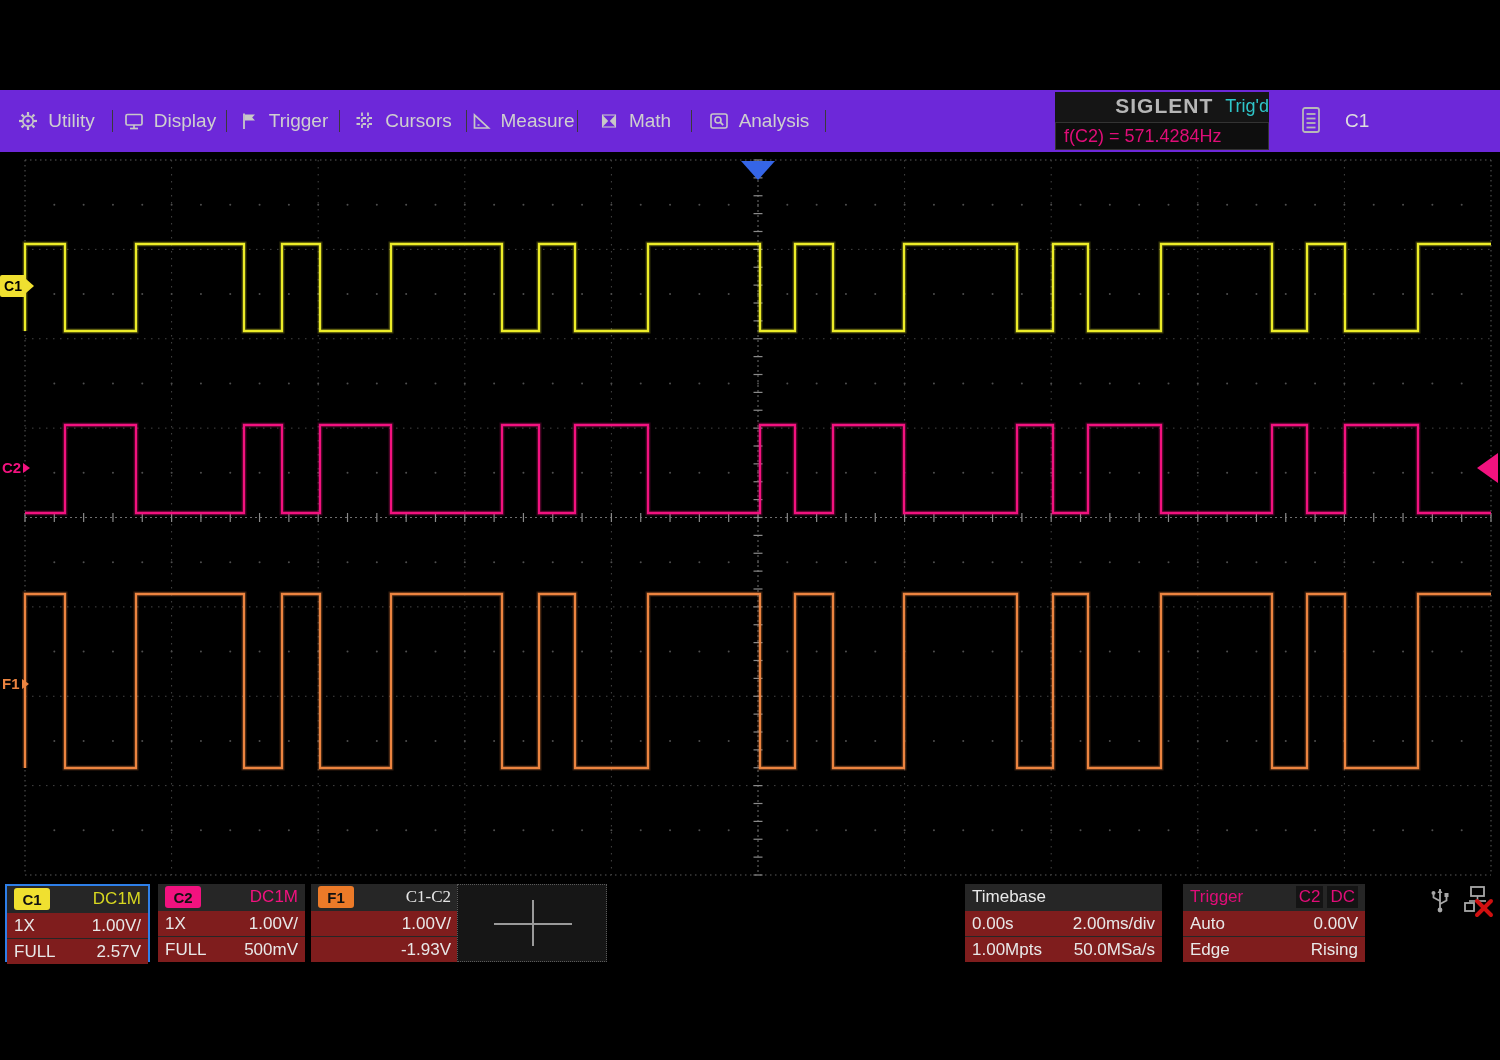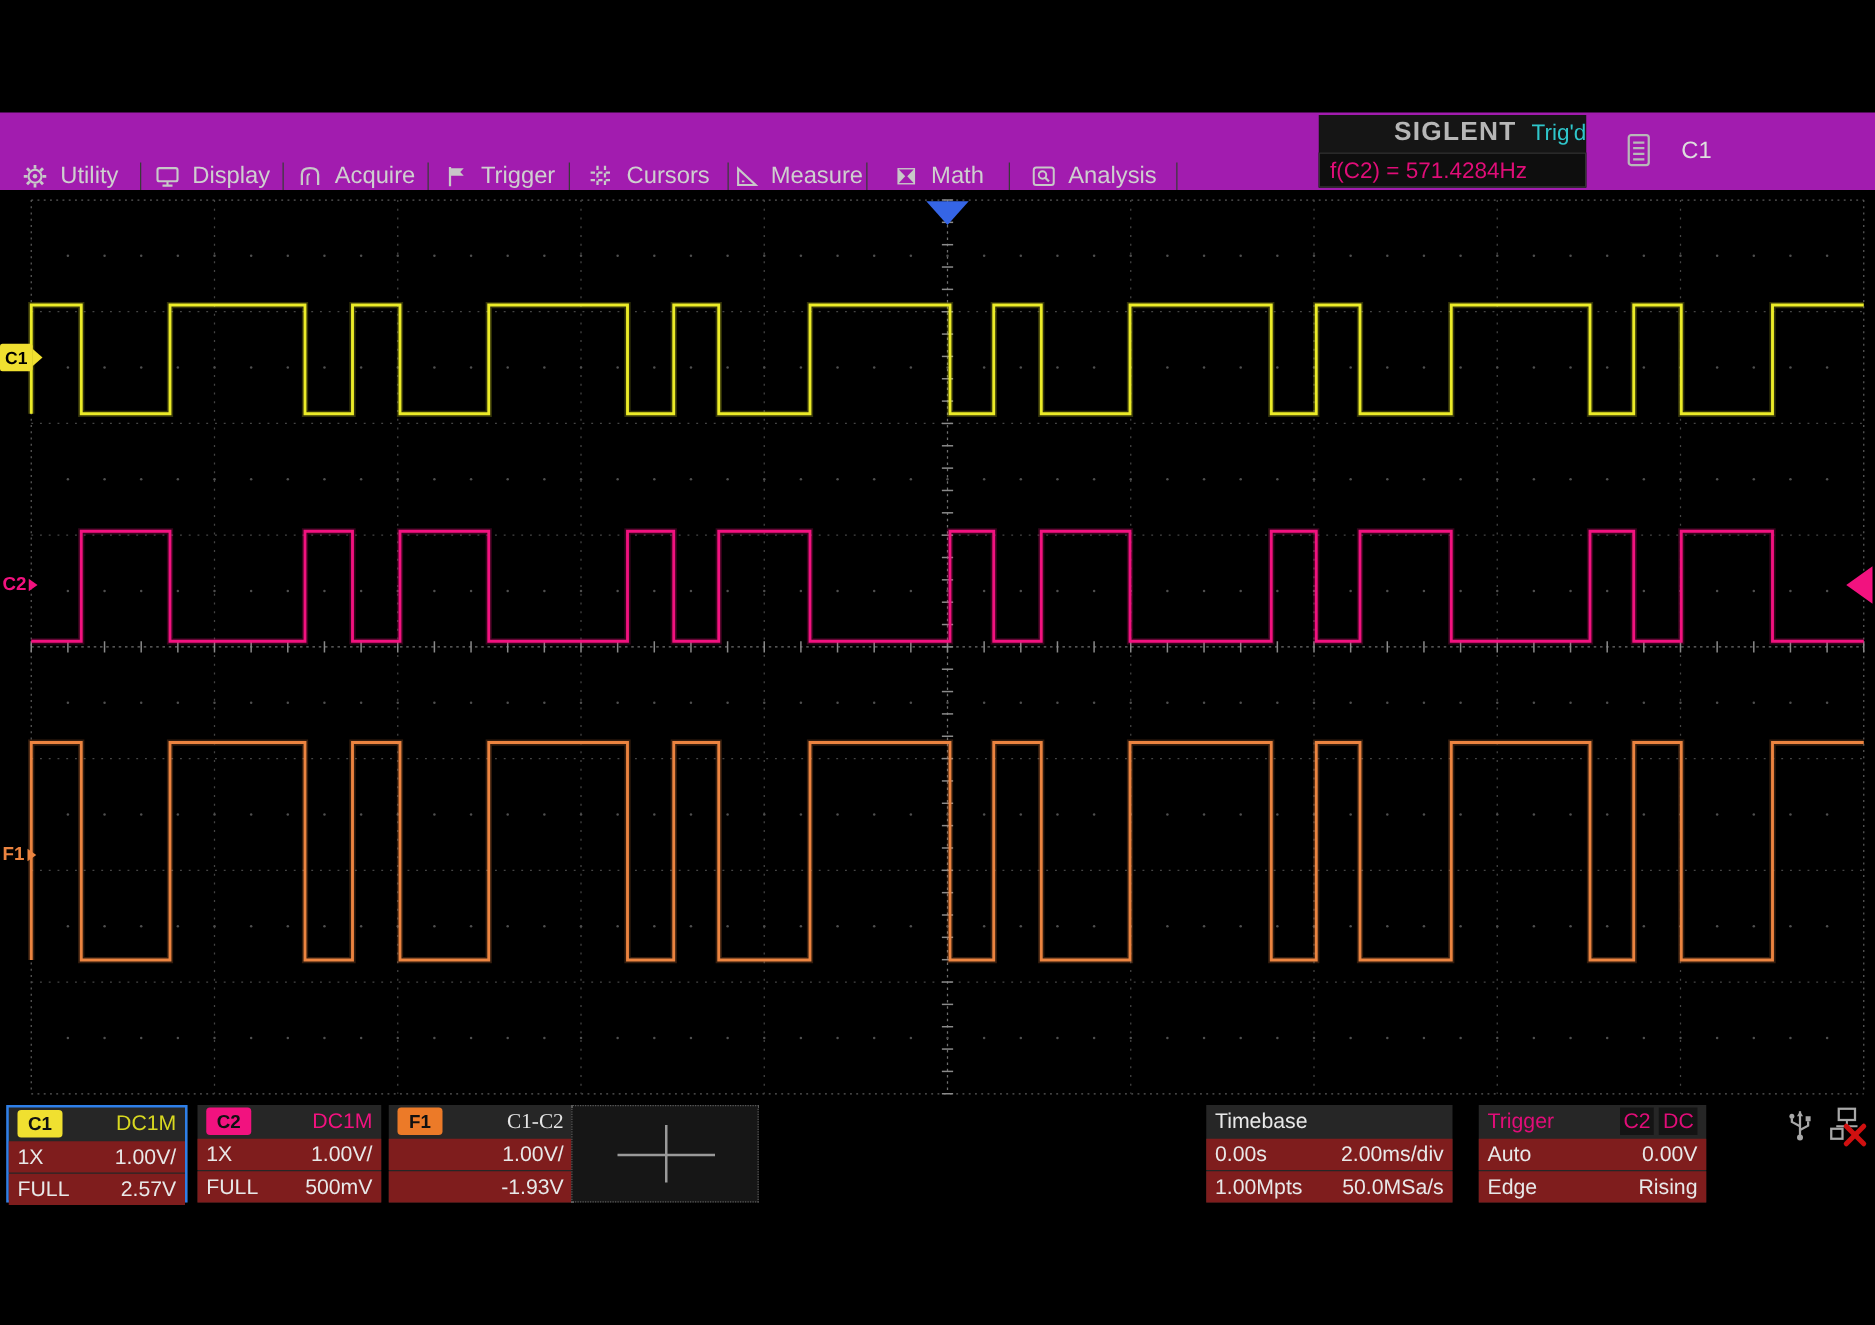--- a/index.html
+++ b/index.html
@@ -1,20 +1,20 @@
 <!DOCTYPE html>
 <html><head>
 <meta charset="utf-8">
 <style>
   html,body{margin:0;padding:0;background:#000;}
   #screen{position:relative;width:1500px;height:1060px;background:#000;overflow:hidden;
           font-family:"Liberation Sans","DejaVu Sans",sans-serif;-webkit-font-smoothing:antialiased;}
 
   
-  #topbar{position:absolute;left:0;top:90px;width:1500px;height:62px;background:#a21caf;display:flex;align-items:flex-end;}
+  #topbar{position:absolute;left:0;top:90px;width:1500px;height:62px;background:#6d28d9;display:flex;align-items:center;}
   .menu-item{display:flex;align-items:center;justify-content:center;gap:9px;color:#cfcfcf;
              font-size:19px;border-right:1px solid #3a3a3a;box-sizing:border-box;cursor:default;}
   .menu-item svg{flex:0 0 auto;}
   .mi-0{width:113px}.mi-1{width:114px}.mi-2{width:116px}.mi-3{width:113px}
   .mi-4{width:127px}.mi-5{width:111px}.mi-6{width:114px}.mi-7{width:134px}
 
   #brand-block{position:absolute;left:1055px;top:92px;width:214px;height:58px;background:#151515;}
   #brand-row{display:flex;align-items:center;height:28px;padding-left:4px;justify-content:flex-end;}
   #brand{color:#b6b6b6;font-weight:bold;font-size:21px;letter-spacing:1px;}
   #trig-status{color:#2fc6ca;font-size:18px;margin-left:12px;}
@@ -614,27 +614,20 @@
       <span>Utility</span>
     </div>
     <div class="menu-item mi-1">
       <svg width="22" height="22" viewBox="0 0 22 22">
         <rect x="3" y="4.5" width="16" height="10.5" rx="1.5" fill="none" stroke="#c8c8c8" stroke-width="1.7"></rect>
         <line x1="11" y1="15" x2="11" y2="18" stroke="#c8c8c8" stroke-width="1.7"></line>
         <line x1="7" y1="18.5" x2="15" y2="18.5" stroke="#c8c8c8" stroke-width="1.7"></line>
       </svg>
       <span>Display</span>
     </div>
-    <div class="menu-item mi-2">
-      <svg width="22" height="22" viewBox="0 0 22 22">
-        <path d="M4.5 18 V9.5 Q4.5 4.5 11 4.5 Q17.5 4.5 17.5 9.5 V18" fill="none" stroke="#c8c8c8" stroke-width="1.8"></path>
-        <path d="M9 18 V11.5 Q9 9 11 9.5" fill="none" stroke="#c8c8c8" stroke-width="1.6"></path>
-      </svg>
-      <span>Acquire</span>
-    </div>
     <div class="menu-item mi-3">
       <svg width="22" height="22" viewBox="0 0 22 22">
         <line x1="6" y1="3.5" x2="6" y2="19" stroke="#c8c8c8" stroke-width="1.8"></line>
         <path d="M6.8 4.5 H17 L14.2 7.5 L17 10.5 H6.8 Z" fill="#c8c8c8"></path>
       </svg>
       <span>Trigger</span>
     </div>
     <div class="menu-item mi-4">
       <svg width="22" height="22" viewBox="0 0 22 22">
         <g stroke="#c8c8c8" stroke-width="1.8" stroke-dasharray="3.5 2.5">

